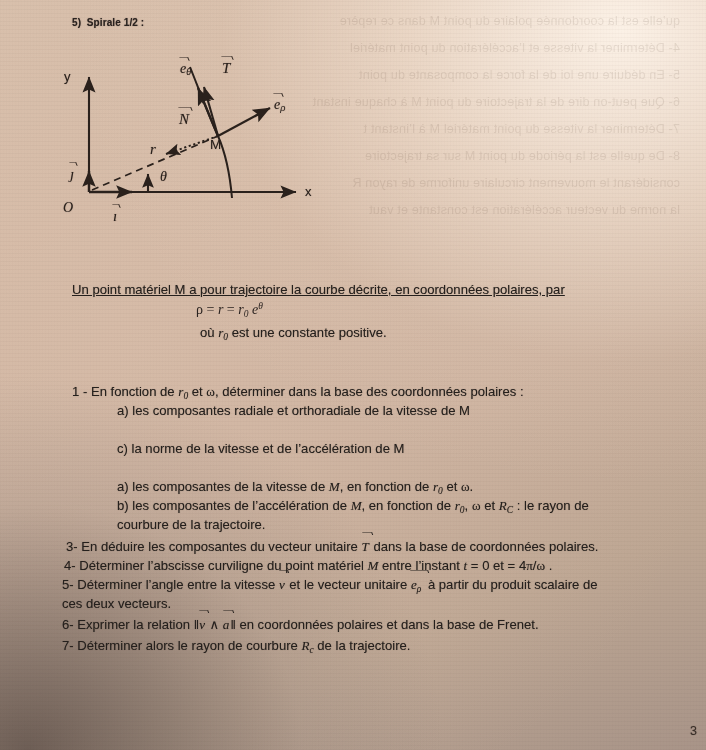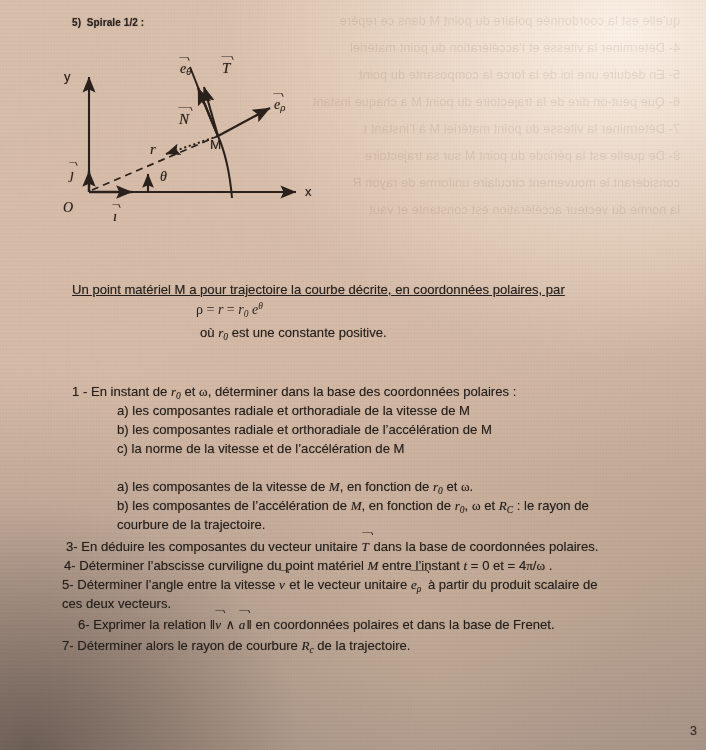--- a/index.html
+++ b/index.html
@@ -235,24 +235,23 @@
       <span class="mu">ρ</span><span> = </span><span class="mi">r</span><span> = </span><span class="mi">r</span><span class="msub">0</span><span class="mi"> e</span><span class="msup">θ</span>
     </div>
 
     <div class="ptext" id="eqnote">
       <span>où </span><span class="mi">r</span><span class="msub">0</span><span> est une constante positive.</span>
     </div>
 
 
     <div class="ptext" style="left:72px; top:382px;">
       <span>1 -</span>
-      <span>En instant de </span><span class="mi">r</span><span class="msub">0</span><span> et </span><span class="mu">ω</span><span>, déterminer dans la base des coordonnées polaires :</span>
+      <span>En fonction de </span><span class="mi">r</span><span class="msub">0</span><span> et </span><span class="mu">ω</span><span>, déterminer dans la base des coordonnées polaires :</span>
     </div>
     <div class="ptext" style="left:117px; top:401px;">a) les composantes radiale et orthoradiale de la vitesse de M</div>
-    <div class="ptext" style="left:117px; top:420px;">b) les composantes radiale et orthoradiale de l’accélération de M</div>
     <div class="ptext" style="left:117px; top:439px;">c) la norme de la vitesse et de l’accélération de M</div>
 
     <div class="ptext" style="left:117px; top:477px;">
       <span>a) les composantes de la vitesse de </span><span class="mi">M</span><span>, en fonction de </span><span class="mi">r</span><span class="msub">0</span><span> et </span><span class="mu">ω</span><span>.</span>
     </div>
     <div class="ptext" style="left:117px; top:496px;">
       <span>b) les composantes de l’accélération de </span><span class="mi">M</span><span>, en fonction de </span><span class="mi">r</span><span class="msub">0</span><span>, </span><span class="mu">ω</span><span> et </span><span class="mi">R</span><span class="msub">C</span><span> : le rayon de</span>
     </div>
     <div class="ptext" style="left:117px; top:515px;">courbure de la trajectoire.</div>
 
@@ -265,21 +264,21 @@
       <span>4-</span>
       <span>Déterminer l’abscisse curviligne du point matériel </span><span class="mi">M</span><span> entre l’instant </span><span class="mi">t</span><span> = 0 et = 4</span><span class="mu">π</span><span>/</span><span class="mu">ω</span><span> .</span>
     </div>
 
     <div class="ptext" style="left:62px; top:575px;">
       <span>5-</span>
       <span>Déterminer l’angle entre la vitesse </span><span class="vecT">v</span><span> et le vecteur unitaire </span><span class="vecT vecWide"><span>e</span><span class="msub">ρ</span></span><span> à partir du produit scalaire de</span>
     </div>
     <div class="ptext" style="left:62px; top:594px;">ces deux vecteurs.</div>
 
-    <div class="ptext" style="left:62px; top:615px;margin-left:16px;">
+    <div class="ptext" style="left:62px; top:615px;">
       <span>6-</span>
       <span>Exprimer la relation ‖</span><span class="vecT">v</span><span> ∧ </span><span class="vecT">a</span><span>‖ en coordonnées polaires et dans la base de Frenet.</span>
     </div>
 
     <div class="ptext" style="left:62px; top:636px;">
       <span>7-</span>
       <span>Déterminer alors le rayon de courbure </span><span class="mi">R</span><span class="msub">c</span><span> de la trajectoire.</span>
     </div>
 
     <div id="pagenum">3</div>

